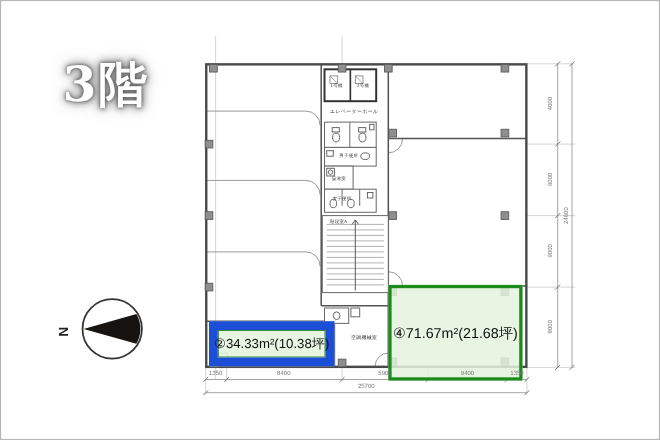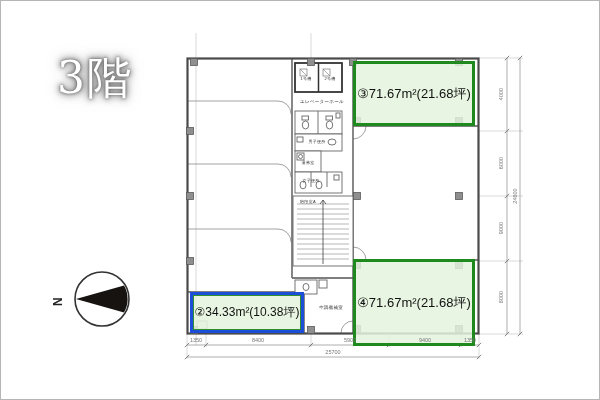--- a/index.html
+++ b/index.html
@@ -5,35 +5,35 @@
   html,body{margin:0;padding:0;background:#fff;}
   .frame{
     position:relative;width:600px;height:400px;background:#ffffff;
     border:1px solid #b5b5b5;box-sizing:border-box;overflow:hidden;
     font-family:"Liberation Sans", sans-serif;
   }
   .plan-svg{position:absolute;left:0;top:0;}
   
   .floor-title{
     position:absolute;left:56px;top:55px;
-    font-family:"DejaVu Serif", serif;font-weight:normal;font-size:44px;line-height:1;
+    font-family:"DejaVu Serif", serif;font-weight:bold;font-size:44px;line-height:1;
     color:#ffffff;letter-spacing:2px;
     text-shadow:0 0 3px rgba(80,80,80,.95),0 0 6px rgba(100,100,100,.9),
                 0 0 10px rgba(120,120,120,.75),0 0 14px rgba(140,140,140,.5);
   }
   
   .compass-n{
     position:absolute;left:50px;top:291px;width:14px;height:14px;
     font-weight:bold;font-size:12px;color:#222;
     transform:rotate(-90deg);
   }
   
   .unit{position:absolute;box-sizing:border-box;display:flex;align-items:center;justify-content:center;}
   .unit-green{border:3px solid #1e8a1e;background:rgba(228,243,221,.85);}
-  .unit-red{border:3px solid #1d4ed8;box-shadow:inset 0 0 0 1px #2f8f2f;background:rgba(228,243,221,.85);}
+  .unit-red{border:8px solid #1d4ed8;box-shadow:inset 0 0 0 1px #2f8f2f;background:rgba(228,243,221,.85);}
   .unit-label{font-size:13px;color:#111;white-space:nowrap;}
   .unit-label.small{font-size:12px;}
   
   .tiny-label{
     position:absolute;font-size:4.5px;color:#333;white-space:nowrap;
     transform:translate(-50%,-50%);letter-spacing:.3px;
   }
   
   .dim-label{
     position:absolute;font-size:5.5px;color:#777;white-space:nowrap;
@@ -190,23 +190,20 @@
     <g>
       <circle cx="101" cy="298" r="27" fill="#fff" stroke="#333" stroke-width="1.6"></circle>
       <path d="M75,298 L123,284.5 A27,27 0 0 1 123,311.5 Z" fill="#171310"></path>
     </g>
   </svg>
 
   <div class="floor-title">3階</div>
 
   <div class="compass-n">N</div>
 
-  <div class="unit unit-green" style="left:352px;top:60px;width:122px;height:65px;">
-    <span class="unit-label">③71.67m²(21.68坪)</span>
-  </div>
   <div class="unit unit-green" style="left:352px;top:258px;width:122px;height:87px;">
     <span class="unit-label">④71.67m²(21.68坪)</span>
   </div>
   <div class="unit unit-red" style="left:189px;top:291px;width:114px;height:41px;">
     <span class="unit-label small">②34.33m²(10.38坪)</span>
   </div>
 
   <div class="tiny-label" style="left:305px;top:77px;font-size:4px;">1号機</div>
   <div class="tiny-label" style="left:329px;top:77px;font-size:4px;">2号機</div>
   <div class="tiny-label" style="left:321px;top:100px;">エレベーターホール</div>

